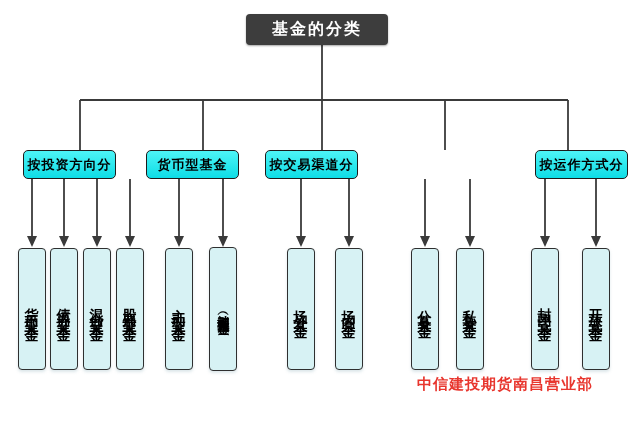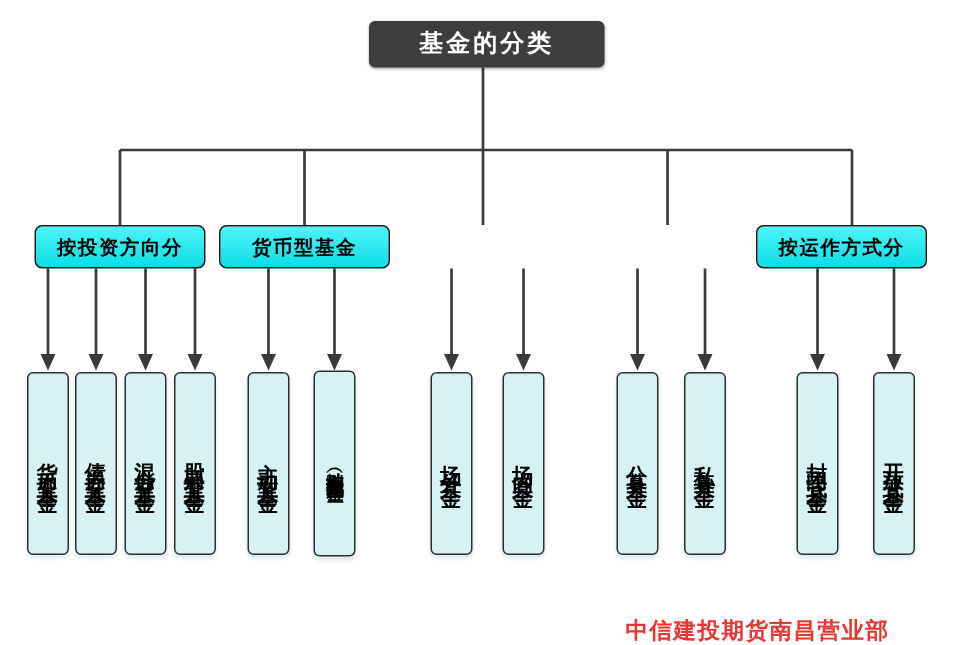--- a/index.html
+++ b/index.html
@@ -24,32 +24,32 @@
     stroke: var(--connector, #3a3a3a);
     stroke-width: 1.8;
   }
   .connectors polygon {
     fill: var(--connector, #3a3a3a);
     stroke: none;
   }
   .title-node {
     position: absolute;
     left: 246px; top: 14px;
-    width: 157px; height: 31px;
+    width: 142px; height: 31px;
     background: var(--title-bg, #3d3d3d);
     color: var(--title-text, #ffffff);
     border-radius: 4px;
     display: flex; align-items: center; justify-content: center;
     font-size: 16px; font-weight: bold; letter-spacing: 2px;
     box-shadow: 0 1px 2px rgba(0,0,0,0.35);
   }
   .cat {
     position: absolute;
     top: 150px;
-    width: 114px; height: 29px;
+    width: 93px; height: 29px;
     background: linear-gradient(to bottom,
       var(--category-fill-top, #4df4f6),
       var(--category-fill-bottom, #0edde6));
     border: 1.6px solid var(--category-border, #1b1b1b);
     border-radius: 5px;
     box-sizing: border-box;
     display: flex; align-items: center; justify-content: center;
     font-size: 13px; font-weight: bold; letter-spacing: 1px;
     color: var(--node-text, #000000);
   }
@@ -69,21 +69,21 @@
     writing-mode: vertical-rl;
     text-orientation: mixed;
     font-size: 14px; font-weight: bold;
     letter-spacing: 5px;
     white-space: nowrap;
   }
   .leaf.tall { top: 247px; height: 124px; }
   .leaf.tall .vtext { font-size: 12px; letter-spacing: 1px; }
   .footer-note {
     position: absolute;
-    left: 417px; top: 411px;
+    left: 417px; top: 375px;
     font-size: 15px; font-weight: bold; letter-spacing: 1px;
     color: var(--footer-text, #e8362e);
     white-space: nowrap;
   }
 </style>
 </head>
 <body>
 
 <div class="canvas">
 
@@ -122,21 +122,22 @@
     <line x1="545" y1="179" x2="545" y2="237"></line>
       <polygon points="540,236 550,236 545,247"></polygon>
     <line x1="596" y1="179" x2="596" y2="237"></line>
       <polygon points="591,236 601,236 596,247"></polygon>
   </svg>
 
   <div class="title-node">基金的分类</div>
 
   <div class="cat" style="left:23px">按投资方向分</div>
   <div class="cat" style="left:146px">货币型基金</div>
-  <div class="cat" style="left:504px">按运作方式分</div>
+  <div class="cat" style="left:265px">按交易渠道分</div>
+  <div class="cat" style="left:535px">按运作方式分</div>
 
   <div class="leaf" style="left:18px">
     <span class="vtext">货币型基金</span>
   </div>
   <div class="leaf" style="left:50px">
     <span class="vtext">债券型基金</span>
   </div>
   <div class="leaf" style="left:83px">
     <span class="vtext">混合型基金</span>
   </div>

